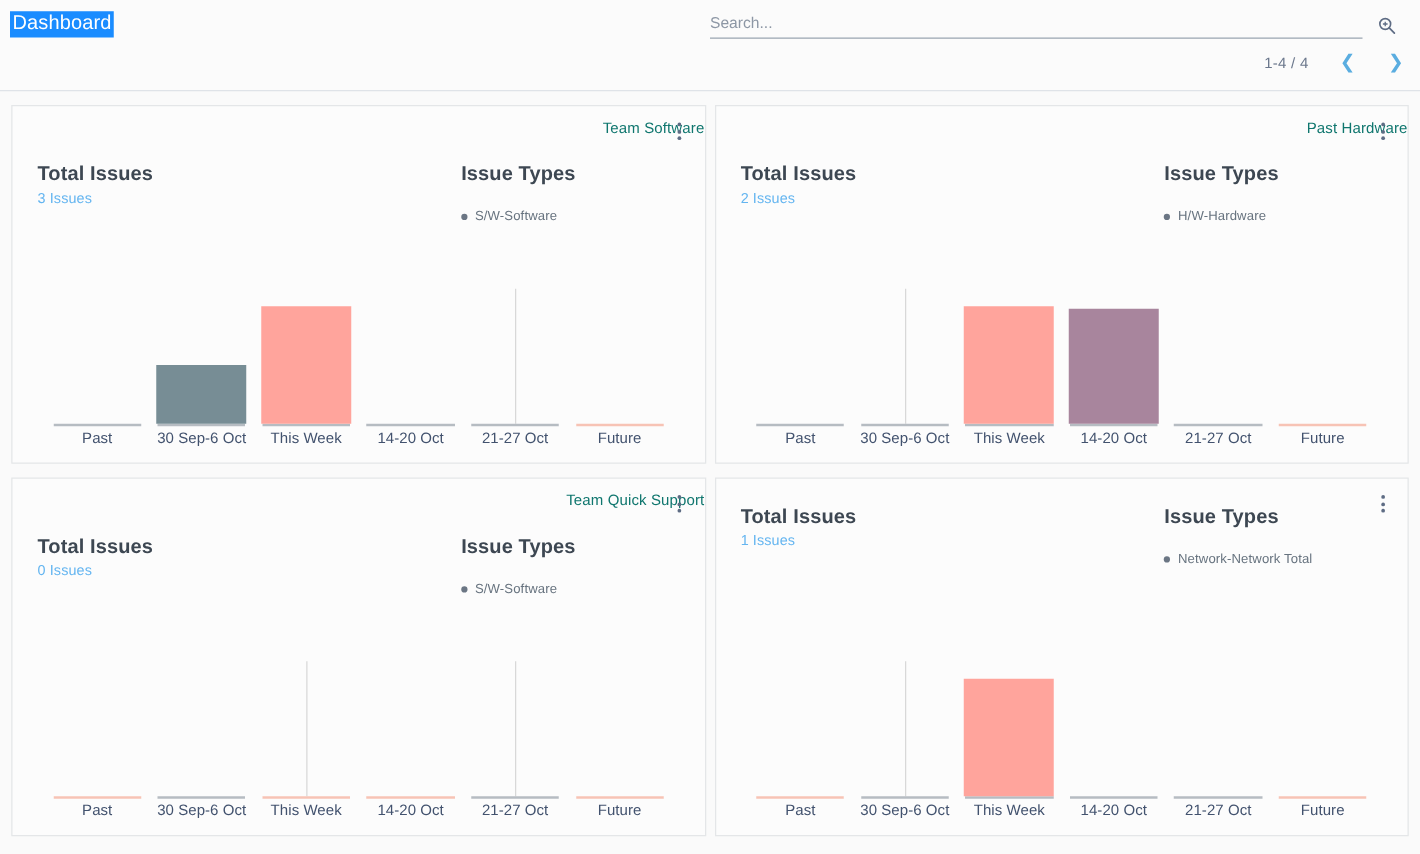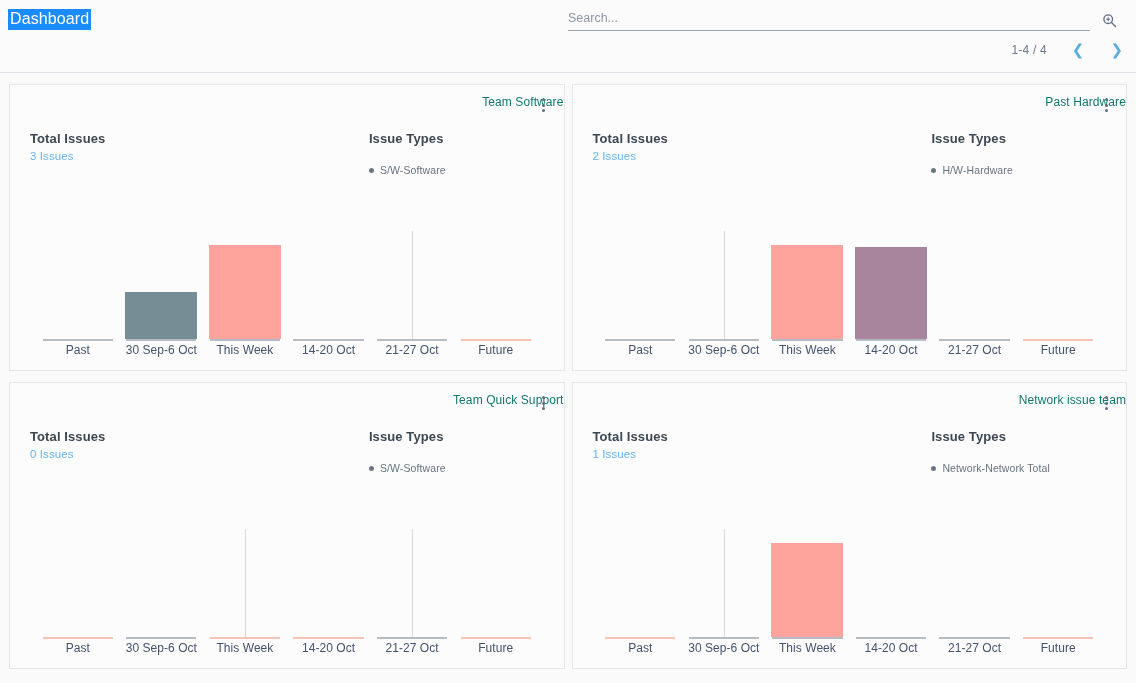--- a/index.html
+++ b/index.html
@@ -142,21 +142,21 @@
 
   .card-subrow {
     display: flex;
     padding: 0 20px;
     margin-top: 22px;
   }
   .col-total { width: 66%; }
   .col-types { width: 34%; }
 
   .col-head {
-    font-size: 13px;
+    font-size: 16px;
     font-weight: bold;
     color: #3d4752;
     letter-spacing: 0.1px;
   }
 
   .total-link {
     display: inline-block;
     font-size: 11.5px;
     color: #64b5f0;
     cursor: pointer;
@@ -445,21 +445,20 @@
             <div class="axis-label">21-27 Oct</div>
           </div>
           <div class="axis-cell">
             <div class="axis-seg" style="background: rgb(247, 195, 181);"></div>
             <div class="axis-label">Future</div>
           </div>
         </div>
       </div>
     </div>
     <div class="card">
-      <div class="card-title">Network issue team</div>
       <div class="kebab-icon">
         <span></span>
         <span></span>
         <span></span>
       </div>
       <div class="card-subrow">
         <div class="col-total"><div class="col-head">Total Issues</div><div class="total-link">1 Issues</div></div>
         <div class="col-types">
           <div class="col-head">Issue Types</div>
           <div class="legend-item">

